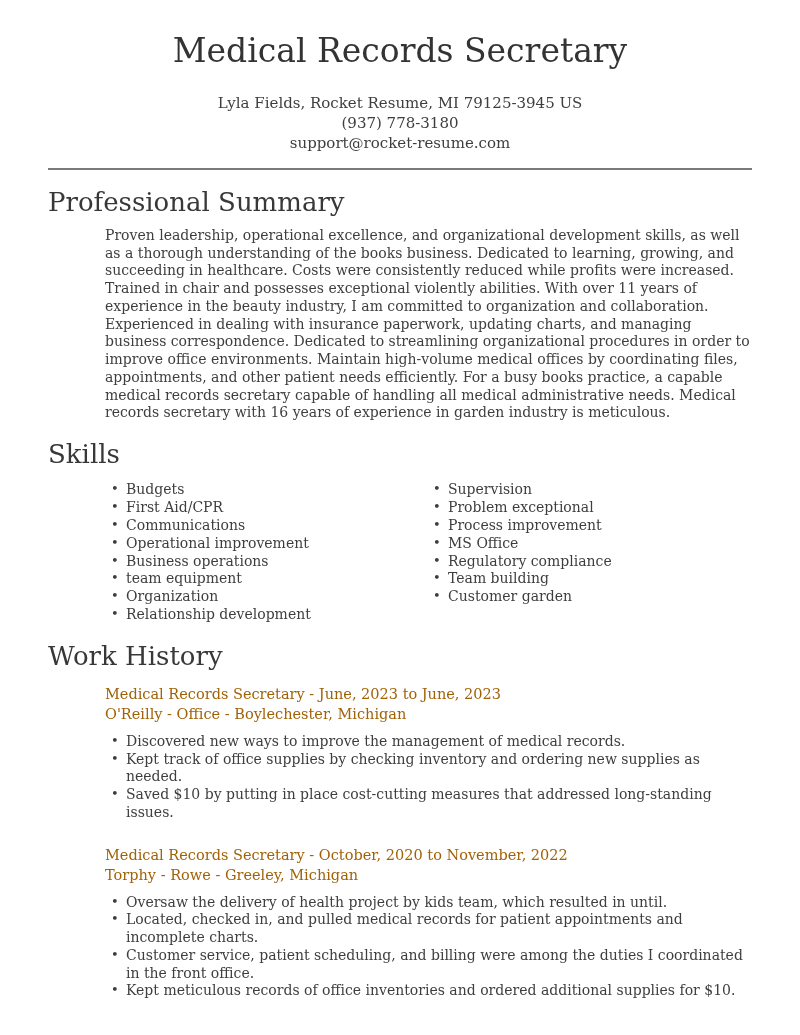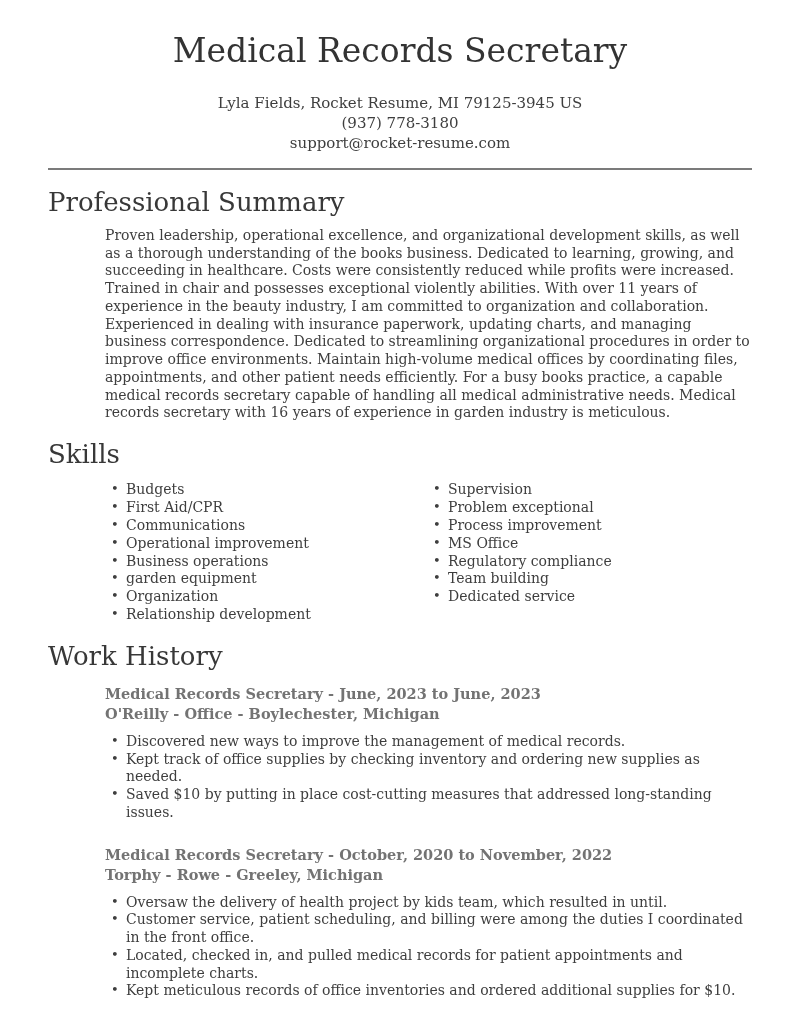--- a/index.html
+++ b/index.html
@@ -79,24 +79,24 @@
   .skills-grid {
     display: grid;
     grid-template-columns: 322px 1fr;
     margin: 11px 0 0 57px;
   }
 
   
   .job { margin: 23px 0 0 57px; }
   .job.first { margin-top: 12px; }
   .job-line {
-    font-weight: 700;
+    font-weight: 400;
     font-size: 14.5px;
     line-height: 1.38;
-    color: #737373;
+    color: #a16207;
   }
   .job ul { margin-top: 9px; }
 </style>
 </head>
 <body>
 
 <div class="page">
 
   <div class="resume-header">
     <h1 class="resume-title">Medical Records Secretary</h1>
@@ -113,51 +113,51 @@
   <p class="summary-text">Proven leadership, operational excellence, and organizational development skills, as well as a thorough understanding of the books business. Dedicated to learning, growing, and succeeding in healthcare. Costs were consistently reduced while profits were increased. Trained in chair and possesses exceptional violently abilities. With over 11 years of experience in the beauty industry, I am committed to organization and collaboration. Experienced in dealing with insurance paperwork, updating charts, and managing business correspondence. Dedicated to streamlining organizational procedures in order to improve office environments. Maintain high-volume medical offices by coordinating files, appointments, and other patient needs efficiently. For a busy books practice, a capable medical records secretary capable of handling all medical administrative needs. Medical records secretary with 16 years of experience in garden industry is meticulous.</p>
 
   <h2 class="section-heading">Skills</h2>
   <div class="skills-grid">
     <ul>
       <li class="bullet-item">Budgets</li>
       <li class="bullet-item">First Aid/CPR</li>
       <li class="bullet-item">Communications</li>
       <li class="bullet-item">Operational improvement</li>
       <li class="bullet-item">Business operations</li>
-      <li class="bullet-item">garden equipment</li>
+      <li class="bullet-item">team equipment</li>
       <li class="bullet-item">Organization</li>
       <li class="bullet-item">Relationship development</li>
     </ul>
     <ul>
       <li class="bullet-item">Supervision</li>
       <li class="bullet-item">Problem exceptional</li>
       <li class="bullet-item">Process improvement</li>
       <li class="bullet-item">MS Office</li>
       <li class="bullet-item">Regulatory compliance</li>
       <li class="bullet-item">Team building</li>
-      <li class="bullet-item">Dedicated service</li>
+      <li class="bullet-item">Customer garden</li>
     </ul>
   </div>
 
   <h2 class="section-heading">Work History</h2>
 
   <div class="job first">
     <div class="job-line">Medical Records Secretary - June, 2023 to June, 2023</div>
     <div class="job-line">O'Reilly - Office - Boylechester, Michigan</div>
     <ul>
       <li class="bullet-item">Discovered new ways to improve the management of medical records.</li>
       <li class="bullet-item">Kept track of office supplies by checking inventory and ordering new supplies as needed.</li>
       <li class="bullet-item">Saved $10 by putting in place cost-cutting measures that addressed long-standing issues.</li>
     </ul>
   </div>
 
   <div class="job">
     <div class="job-line">Medical Records Secretary - October, 2020 to November, 2022</div>
     <div class="job-line">Torphy - Rowe - Greeley, Michigan</div>
     <ul>
       <li class="bullet-item">Oversaw the delivery of health project by kids team, which resulted in until.</li>
+      <li class="bullet-item">Located, checked in, and pulled medical records for patient appointments and incomplete charts.</li>
       <li class="bullet-item">Customer service, patient scheduling, and billing were among the duties I coordinated in the front office.</li>
-      <li class="bullet-item">Located, checked in, and pulled medical records for patient appointments and incomplete charts.</li>
       <li class="bullet-item">Kept meticulous records of office inventories and ordered additional supplies for $10.</li>
     </ul>
   </div>
 
 </div>
 
 </body></html>

